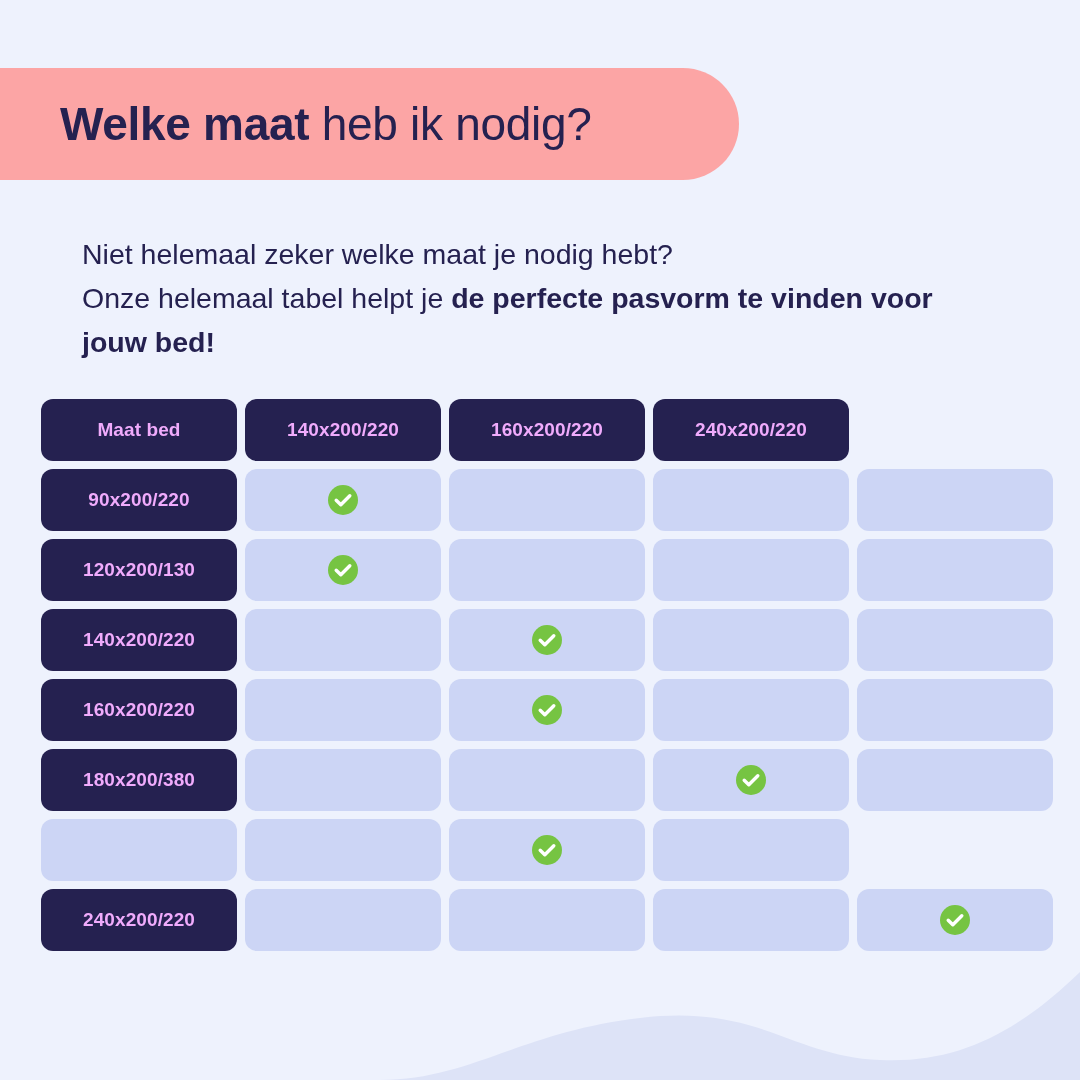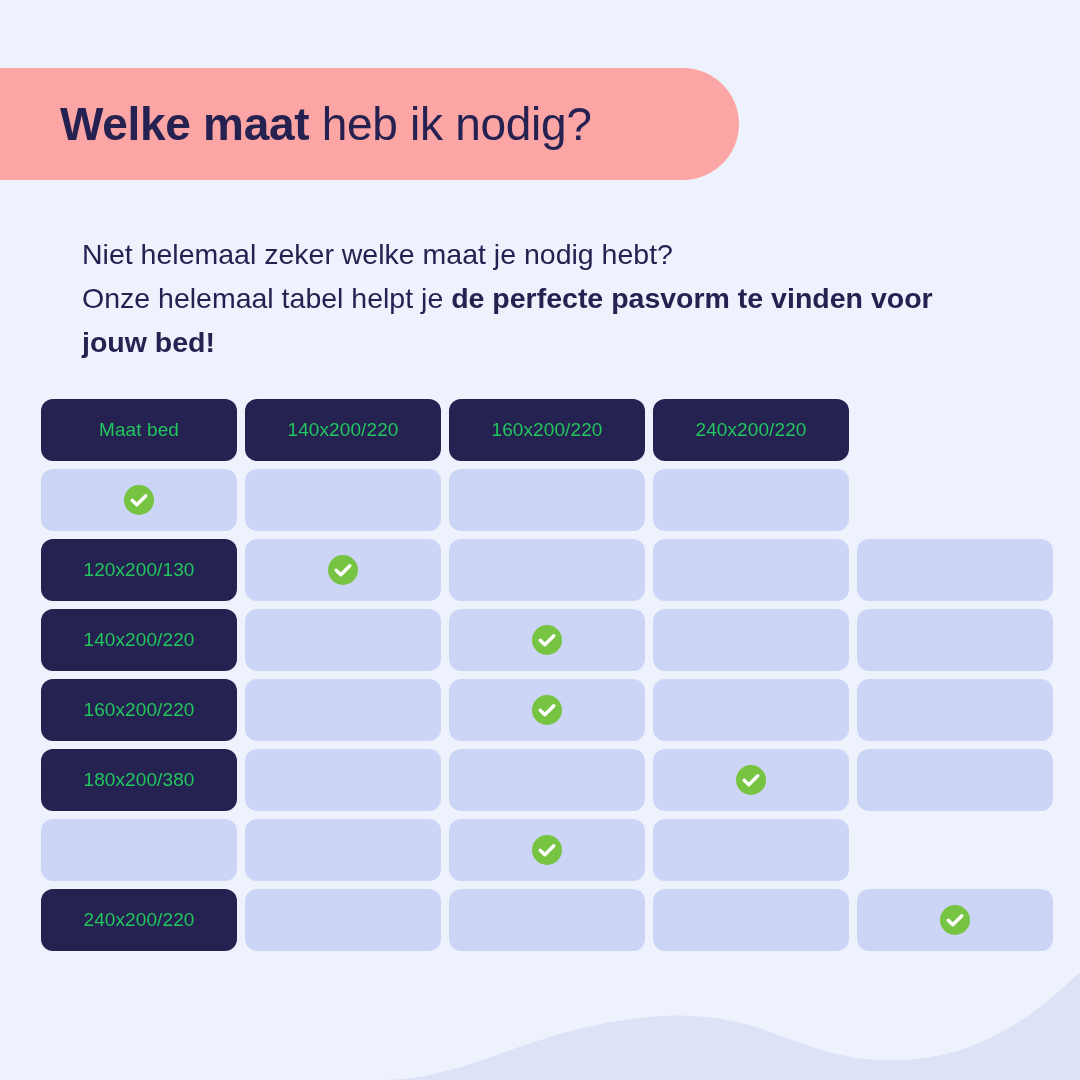--- a/index.html
+++ b/index.html
@@ -93,23 +93,23 @@
   }
   .cell-data {
     width: 196px;
     flex: 0 0 196px;
     background: #ccd5f5;
   }
   .header-row .cell-data {
     background: #252150;
   }
   .cell-text {
-    color: #22c55e;
+    color: #f0abfc;
     font-size: 19px;
-    font-weight: 400;
+    font-weight: 700;
     letter-spacing: 0.1px;
     white-space: nowrap;
   }
   .header-row .cell-label .cell-text,
   .header-row .cell-data .cell-text {
     font-size: 19px;
   }
 
   .check-icon {
     width: 30px;
@@ -148,20 +148,23 @@
     <div class="cell cell-data">
       <span class="cell-text">160x200/220</span>
     </div>
     <div class="cell cell-data">
       <span class="cell-text">240x200/220</span>
     </div>
   </div>
 
   <div id="table-body">
       <div class="table-row">
+        <div class="cell cell-label">
+          <span class="cell-text">90x200/220</span>
+        </div>
         <div class="cell cell-data">
           <svg class="check-icon" viewBox="0 0 30 30">
             <circle cx="15" cy="15" r="15" fill="#76c442"></circle>
             <path d="M8.2 15.2 L12.8 19.8 L21.8 10.8" stroke="#ffffff" stroke-width="3.4" stroke-linecap="round" stroke-linejoin="round" fill="none"></path>
           </svg>
         </div>
         <div class="cell cell-data">
           <svg class="check-icon hidden" viewBox="0 0 30 30">
             <circle cx="15" cy="15" r="15" fill="#76c442"></circle>
             <path d="M8.2 15.2 L12.8 19.8 L21.8 10.8" stroke="#ffffff" stroke-width="3.4" stroke-linecap="round" stroke-linejoin="round" fill="none"></path>

